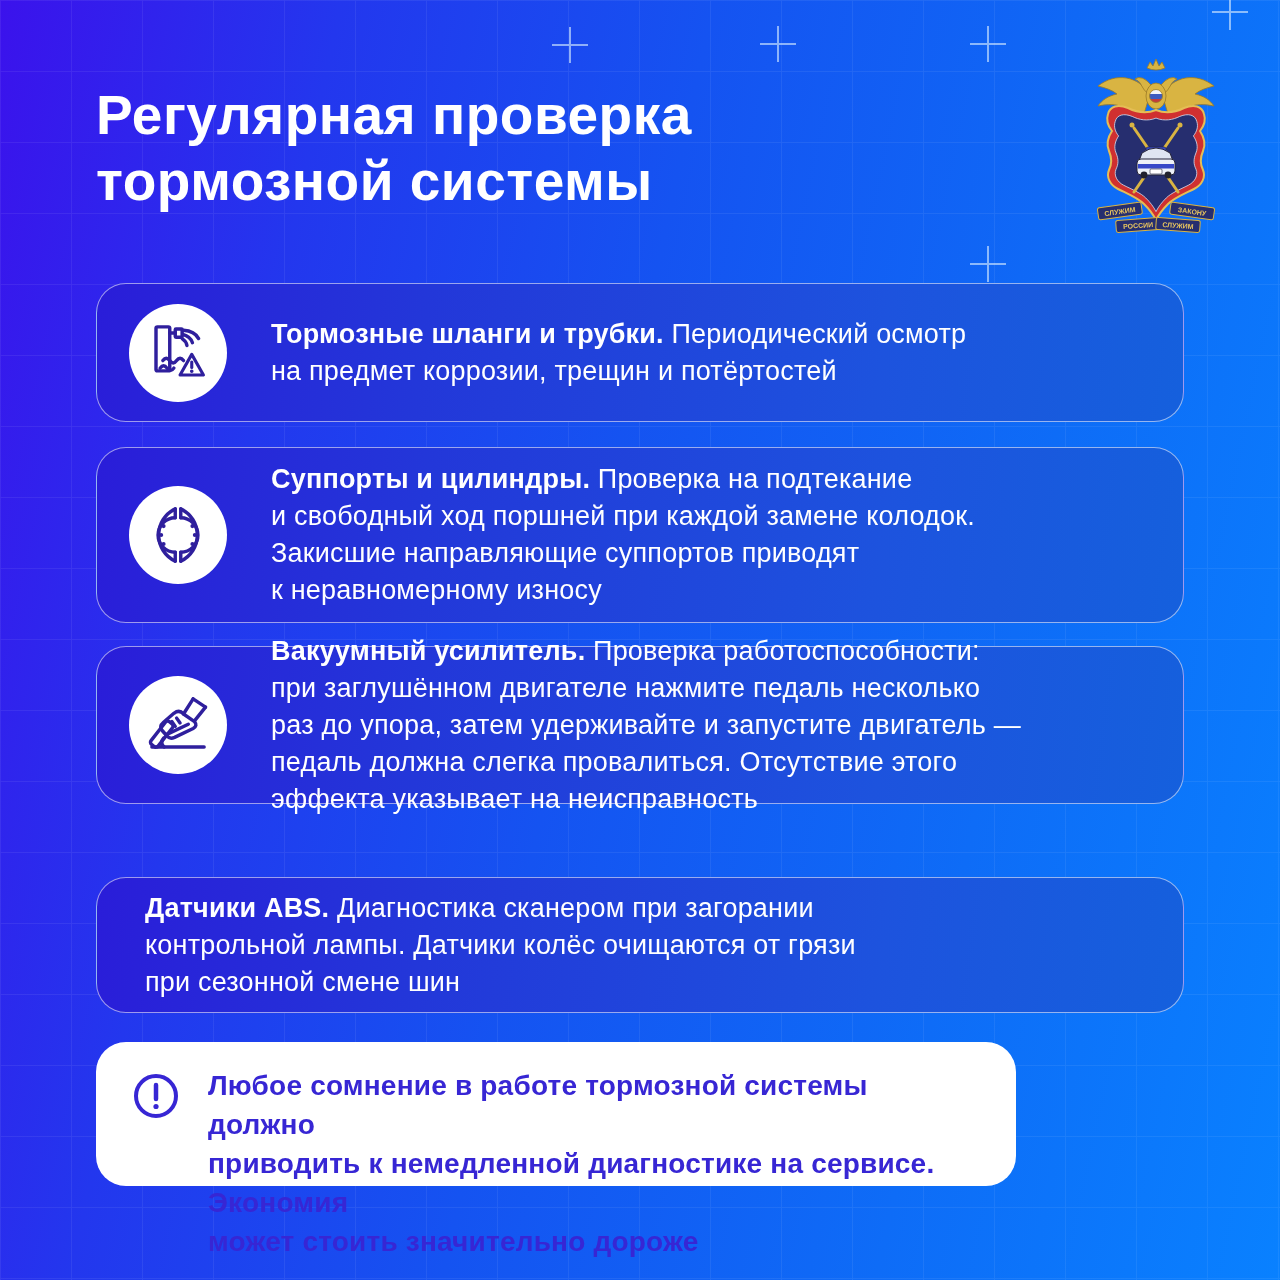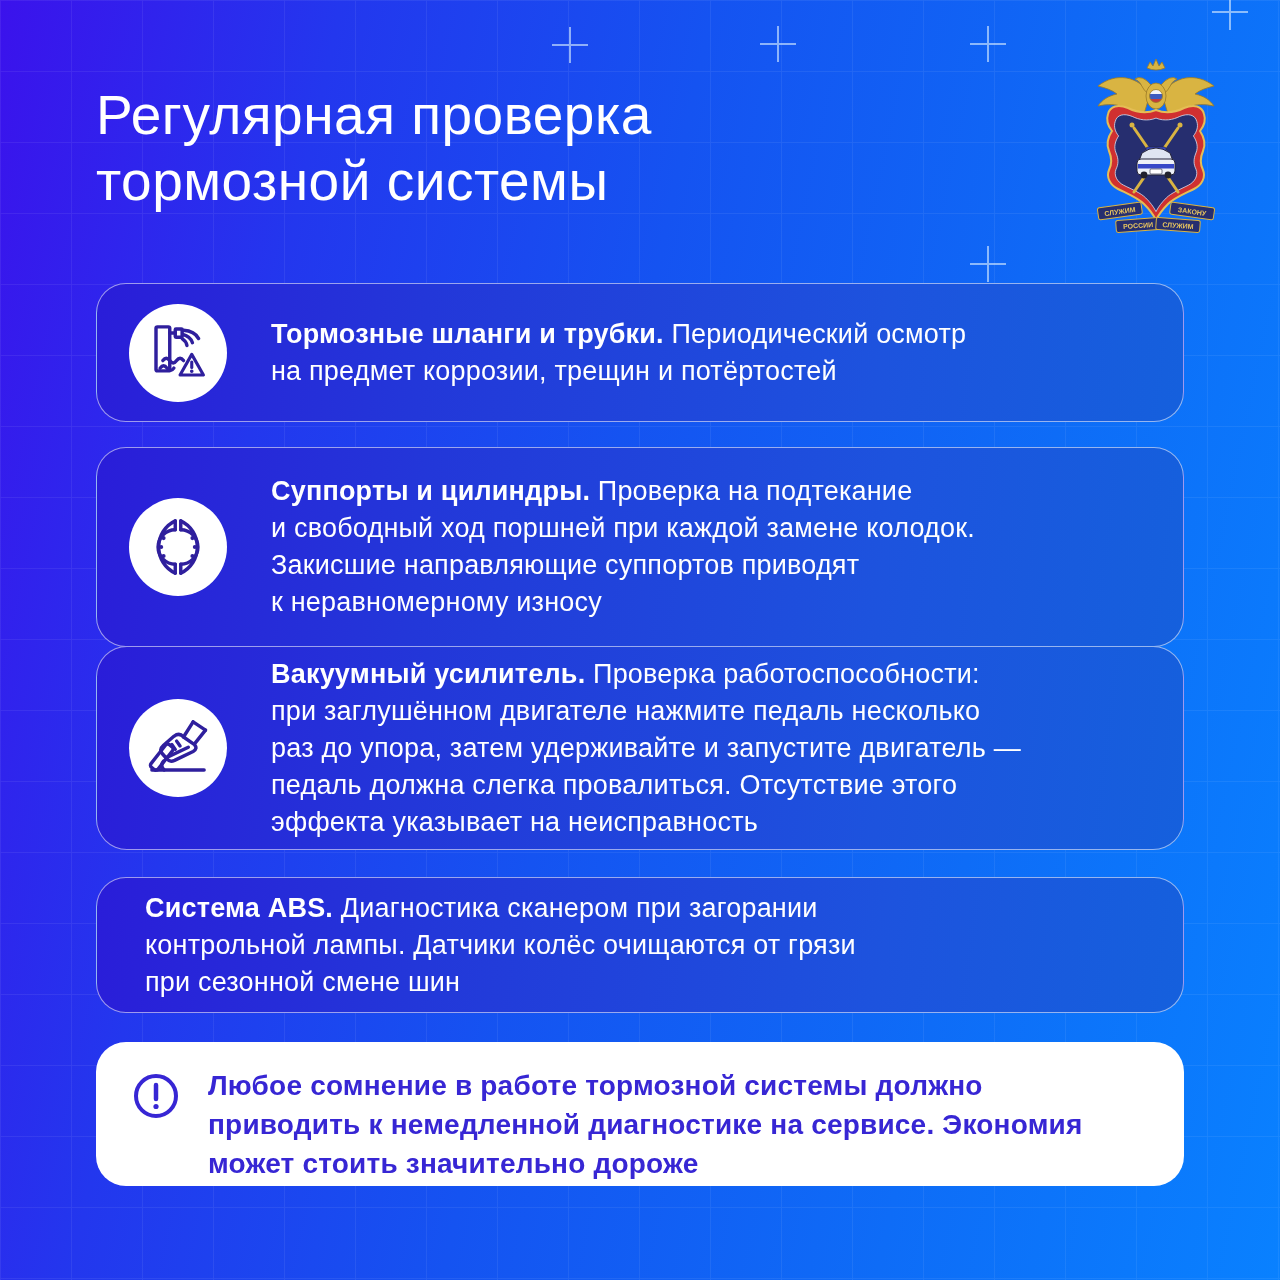--- a/index.html
+++ b/index.html
@@ -12,46 +12,46 @@
     position:absolute; inset:0; opacity:.07; pointer-events:none;
     background-image:linear-gradient(rgba(255,255,255,.9) 1px,transparent 1px),
                      linear-gradient(90deg,rgba(255,255,255,.9) 1px,transparent 1px);
     background-size:71px 71px;
   }
   .plus { position:absolute; width:36px; height:36px; opacity:.65; }
   .plus::before { content:""; position:absolute; left:0; right:0; top:17px; height:2px; background:#cfe6ff; }
   .plus::after  { content:""; position:absolute; top:0; bottom:0; left:17px; width:2px; background:#cfe6ff; }
   h1.title {
     position:absolute; left:96px; top:82px; margin:0;
-    color:#fff; font-size:55px; line-height:66px; font-weight:400;
+    color:#fff; font-size:55px; line-height:66px; font-weight:700;
     letter-spacing:.5px; white-space:pre-line;
   }
   .emblem { position:absolute; left:1090px; top:52px; width:132px; height:192px; }
   .card {
     position:absolute; left:96px; width:1088px; box-sizing:border-box;
     border:1.5px solid rgba(255,255,255,.55); border-radius:30px;
     background:linear-gradient(97deg,#2a1dd9 0%,#2337d9 30%,#1d53de 72%,#1560dd 100%);
     display:flex; align-items:center; gap:28px; padding:0 34px 0 32px;
   }
   .card-1 { top:283px; height:139px; }
-  .card-2 { top:447px; height:200px; }
-  .card-3 { top:646px; height:204px;border-radius:31px; }
+  .card-2 { top:447px; height:176px; }
+  .card-3 { top:646px; height:158px; }
   .card-4 { top:877px; height:136px; }
   .icon-circle {
     flex:0 0 98px; width:98px; height:98px; border-radius:50%;
     background:#fff; display:flex; align-items:center; justify-content:center;
   }
   .icon-circle svg { width:66px; height:66px; }
   .card-text {
     margin:16px; color:#fff; font-size:27px; line-height:37px;
     letter-spacing:.2px; white-space:pre-line;
   }
   .card-text b { font-weight:700; }
   .note {
-    position:absolute; left:96px; top:1042px; width:1088px; height:144px;
+    position:absolute; left:96px; top:1042px; width:920px; height:144px;
     box-sizing:border-box; background:#ffffff; border-radius:30px;
     display:flex; align-items:flex-start; gap:26px; padding:24px 34px 0 34px;
   }
   .note-icon { flex:0 0 52px; width:52px; height:52px; margin-top:4px; }
   .note-text {
     margin:0; color:#3726d4; font-weight:700; font-size:28px; line-height:39px;
     letter-spacing:.2px; white-space:pre-line;
   }
 </style>
 </head>
@@ -194,21 +194,21 @@
       </svg>
     </div>
     <p class="card-text"><b>Вакуумный усилитель.</b> <span>Проверка работоспособности:
 при заглушённом двигателе нажмите педаль несколько
 раз до упора, затем удерживайте и запустите двигатель —
 педаль должна слегка провалиться. Отсутствие этого
 эффекта указывает на неисправность</span></p>
   </div>
 
   <div class="card card-4">
-    <p class="card-text"><b>Система ABS.</b> <span>Диагностика сканером при загорании
+    <p class="card-text"><b>Датчики ABS.</b> <span>Диагностика сканером при загорании
 контрольной лампы. Датчики колёс очищаются от грязи
 при сезонной смене шин</span></p>
   </div>
 
   <div class="note">
     <svg class="note-icon" viewBox="0 0 52 52" fill="none" stroke="#3726d4" stroke-width="4" stroke-linecap="round">
       <circle cx="26" cy="26" r="20"></circle>
       <line x1="26" y1="15" x2="26" y2="29" stroke-width="4.5"></line>
       <circle cx="26" cy="36.5" r="2.6" fill="#3726d4" stroke="none"></circle>
     </svg>

